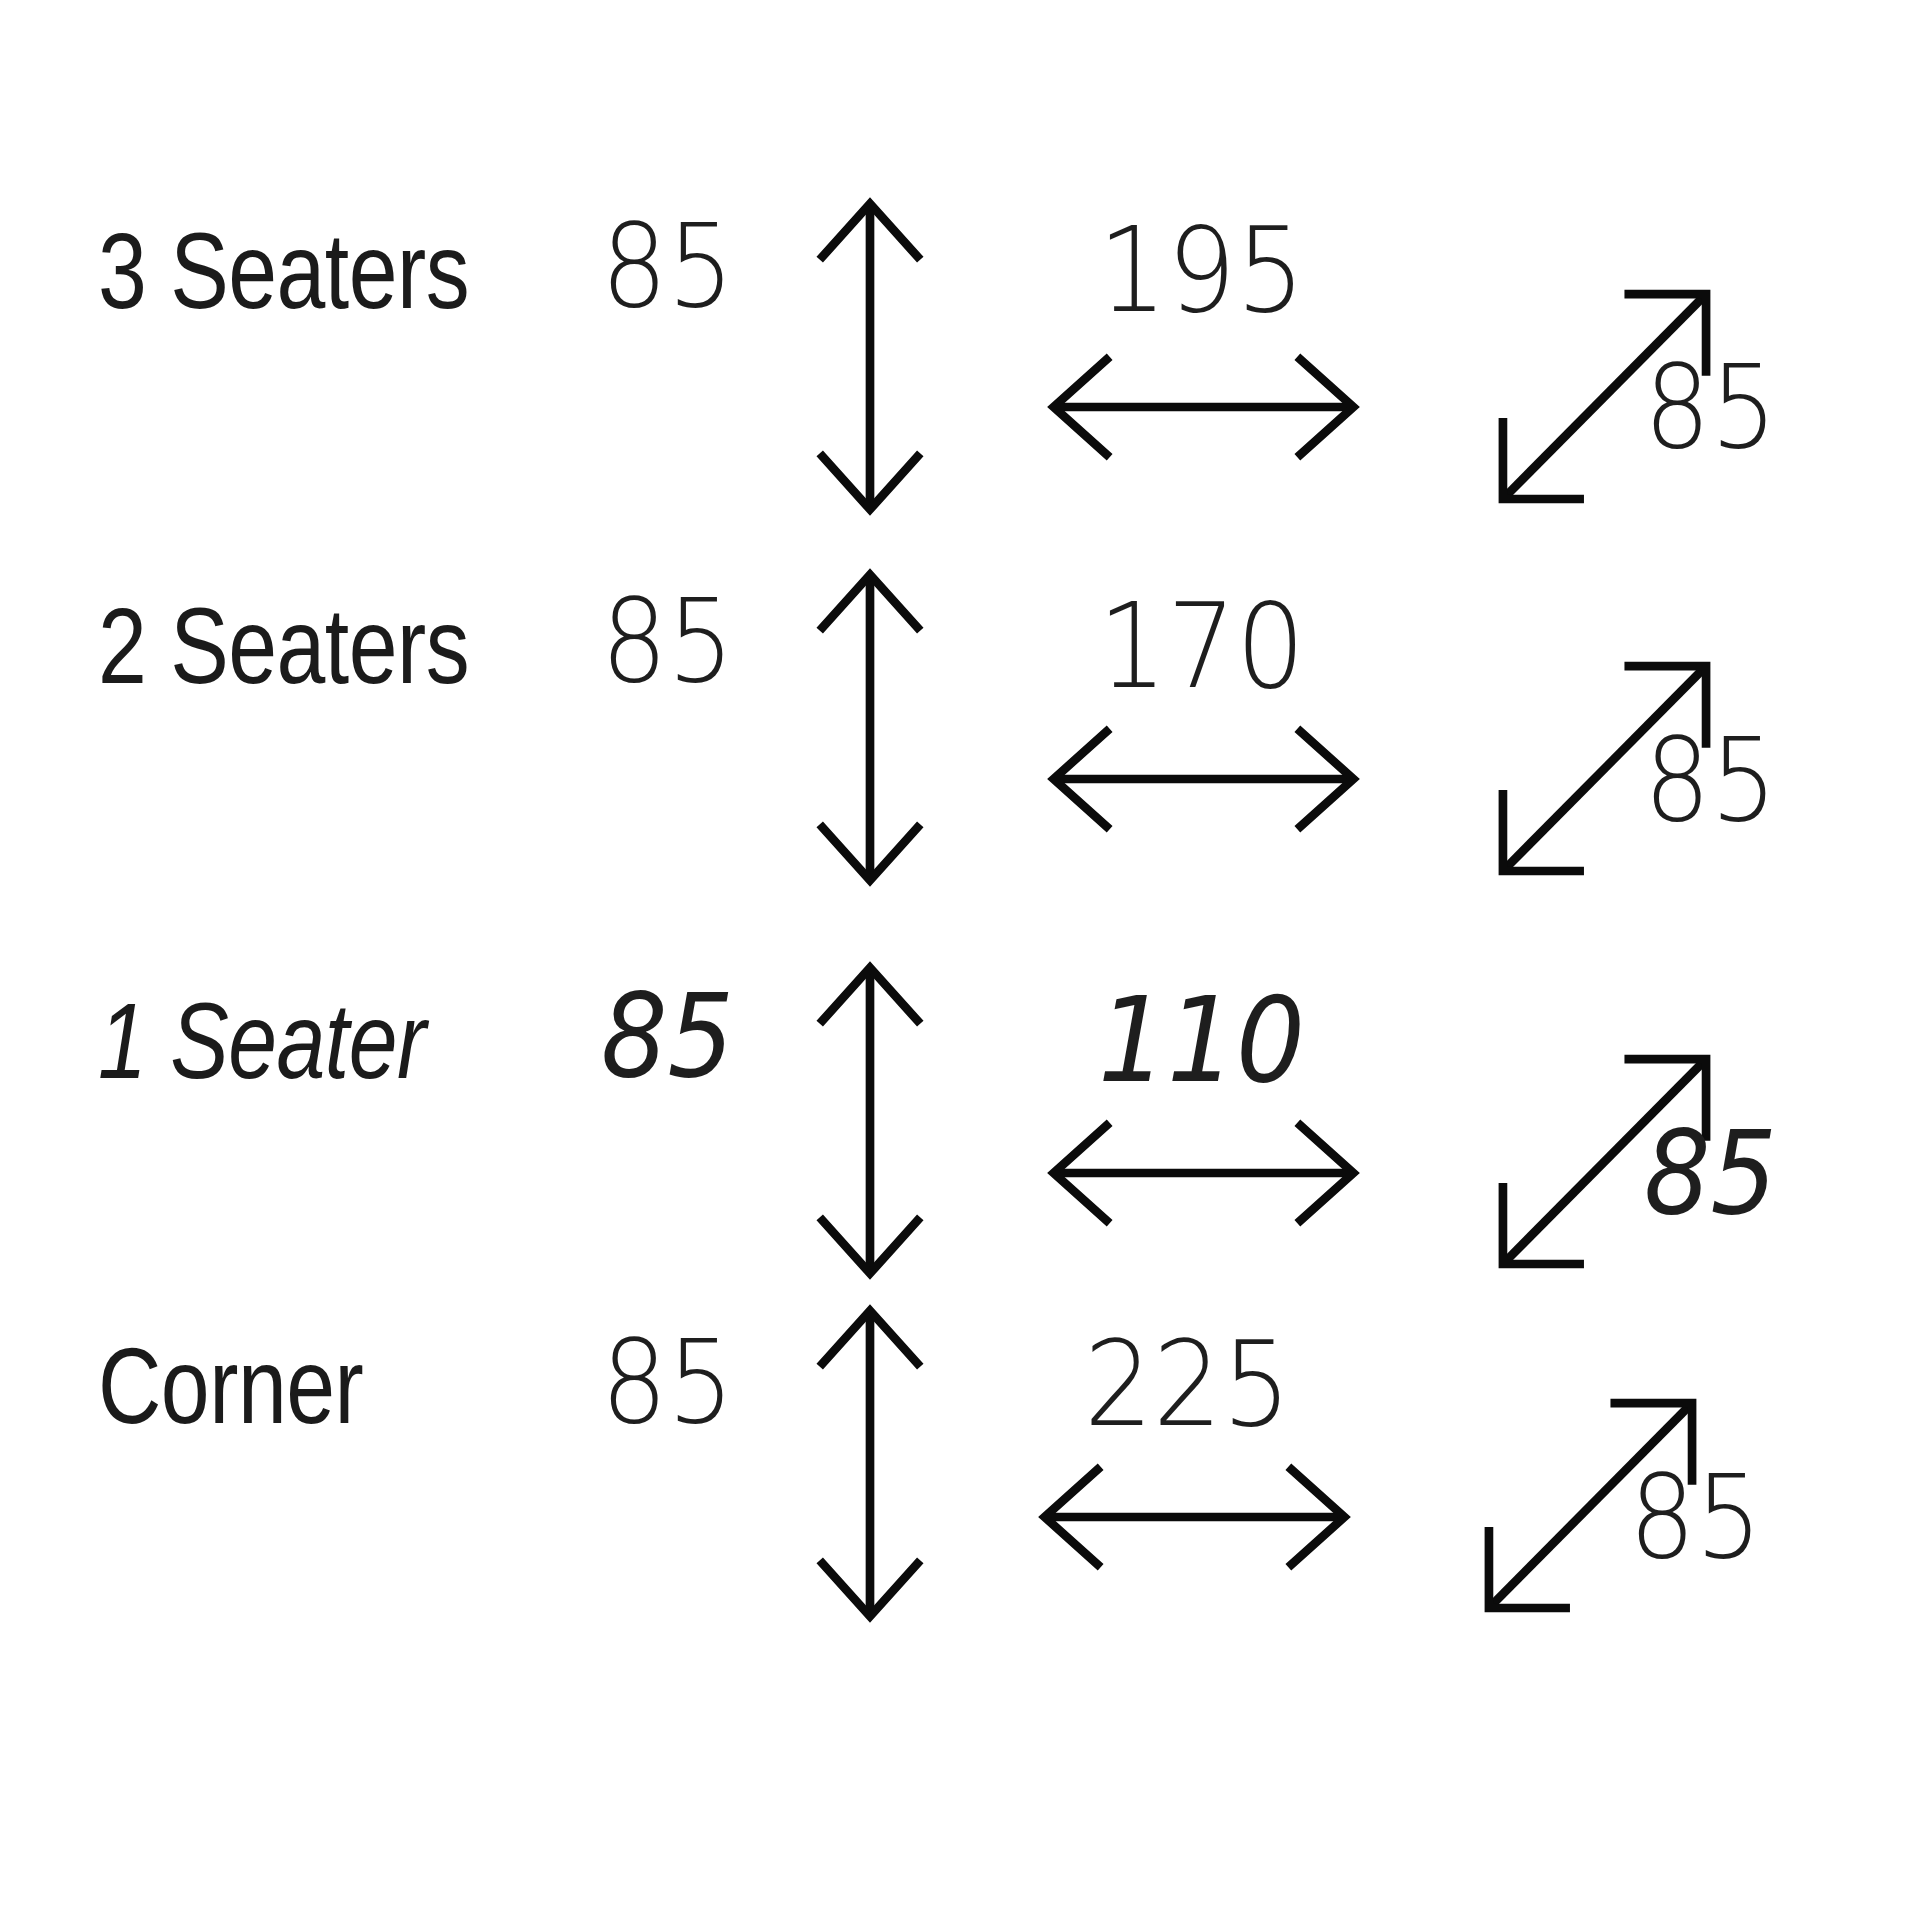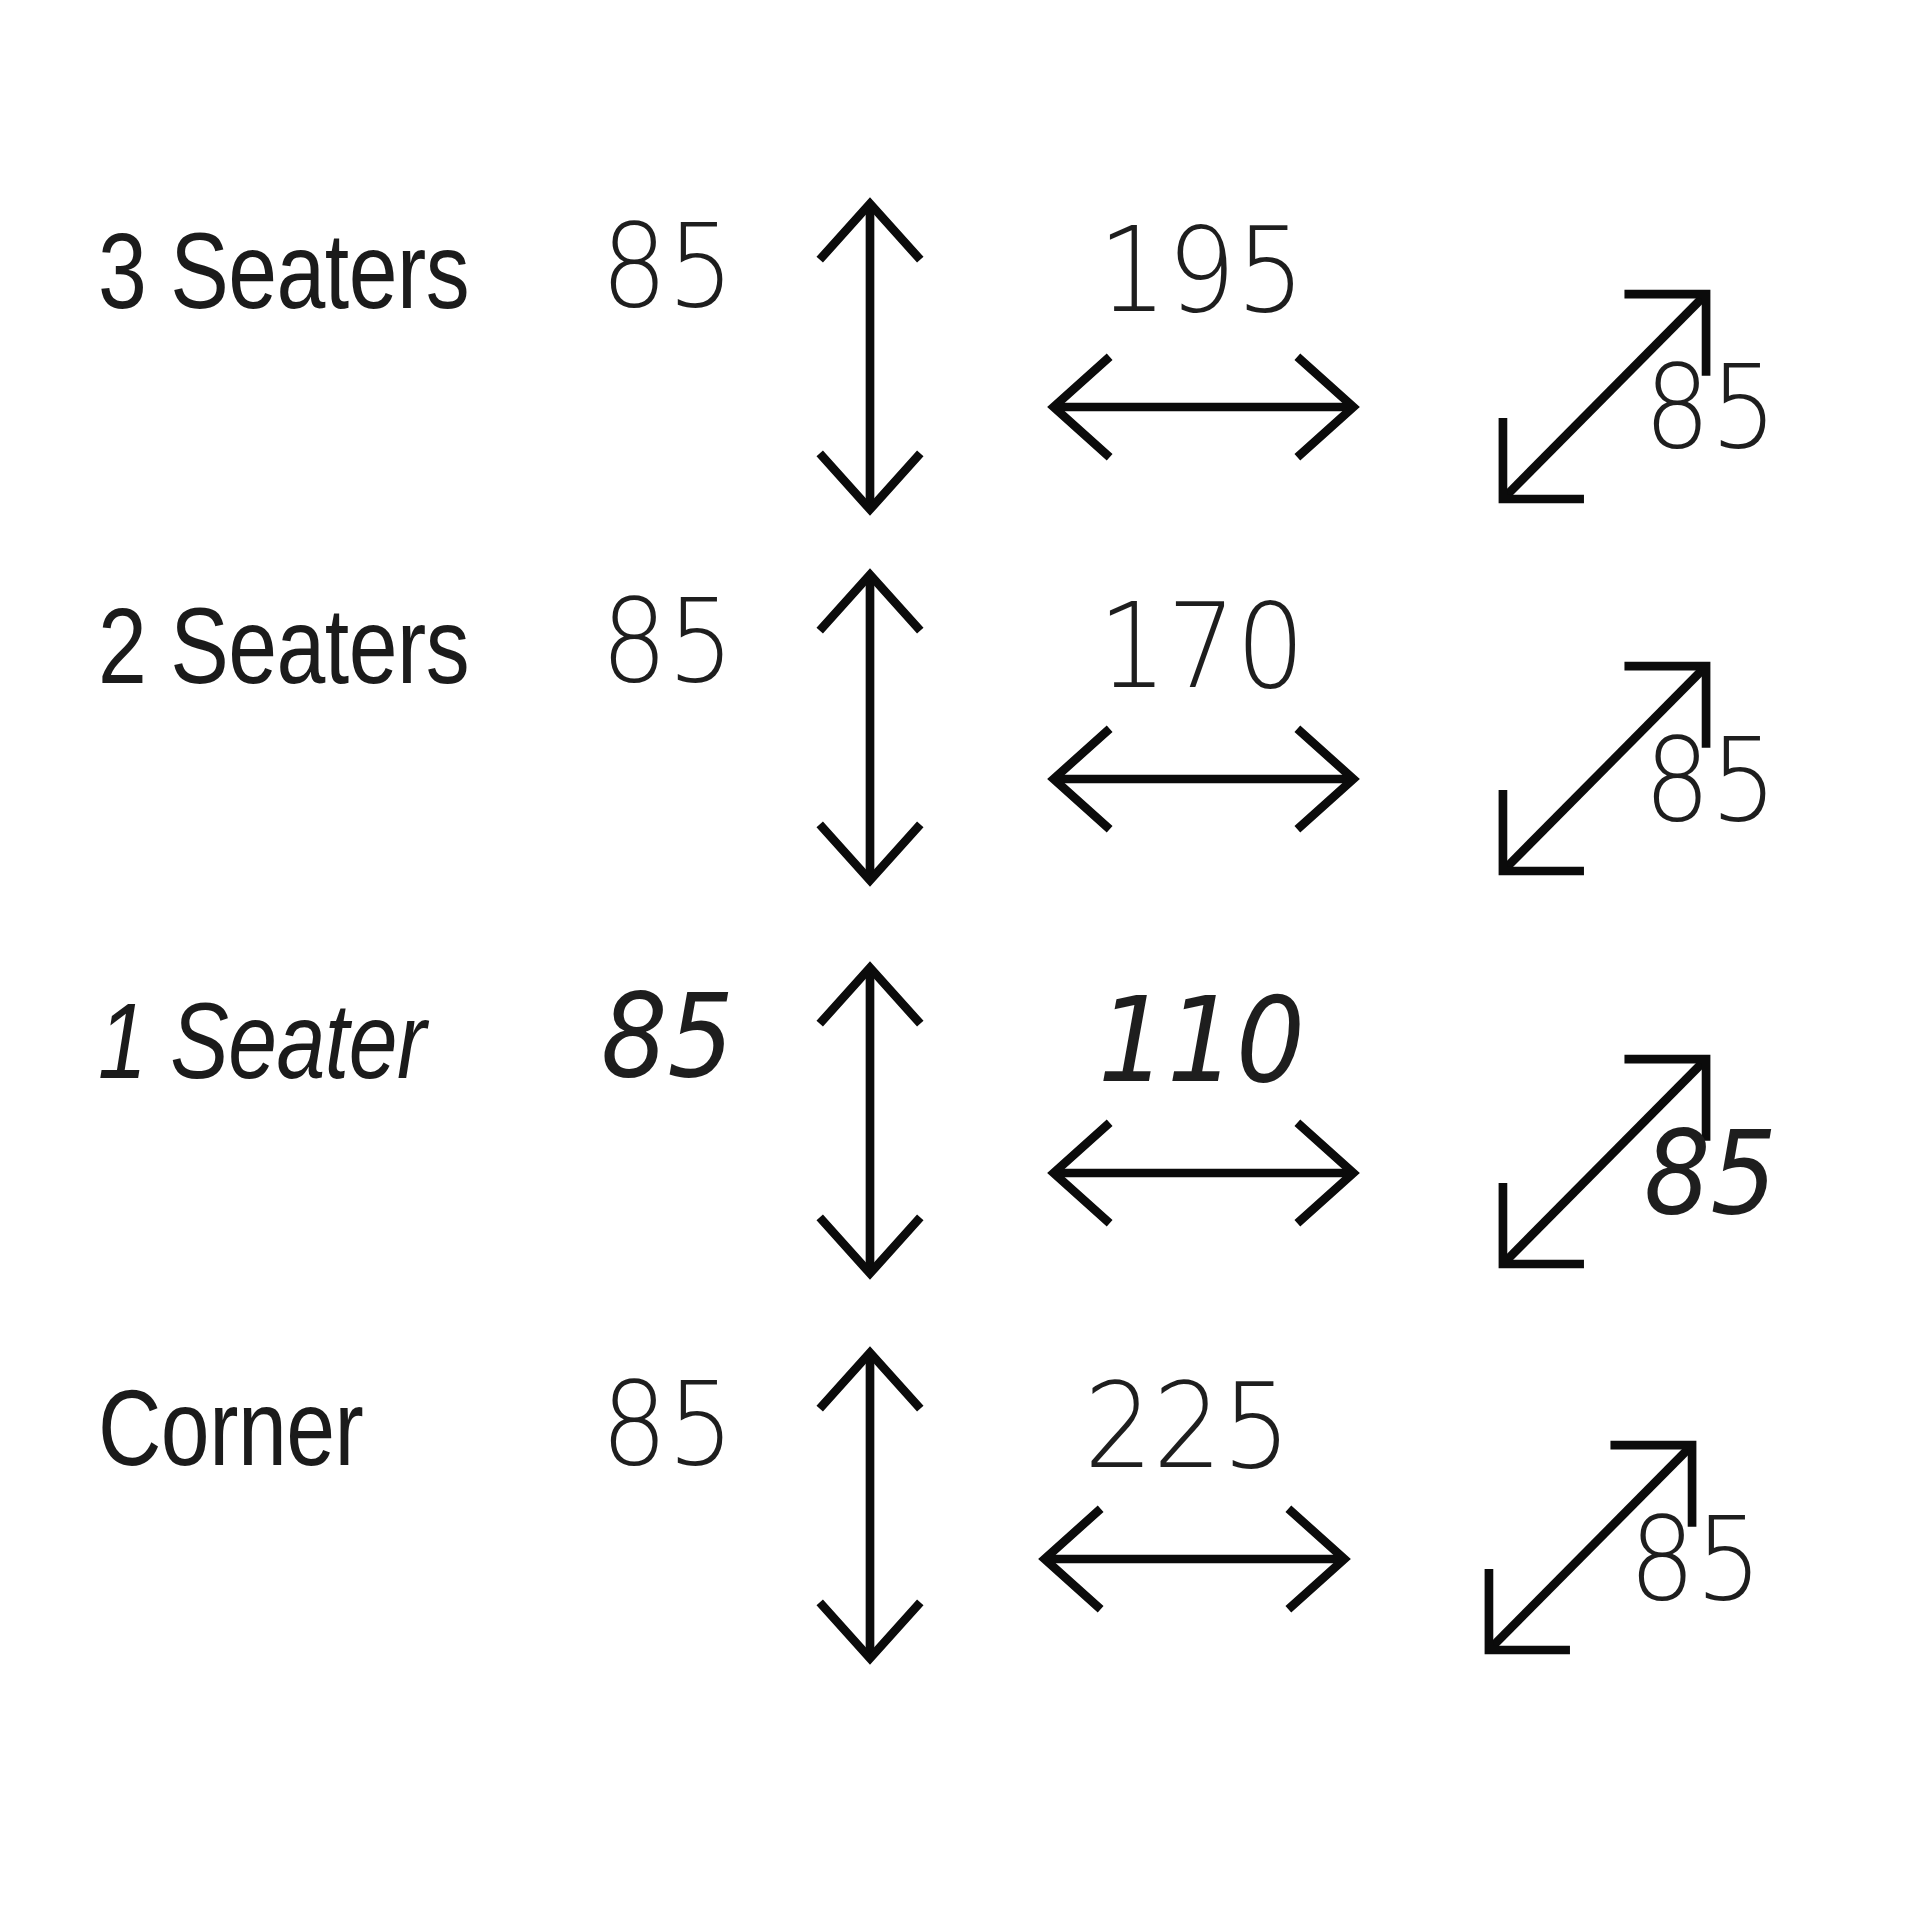--- a/index.html
+++ b/index.html
@@ -196,21 +196,21 @@
       <svg width="217" height="220" viewBox="0 0 375 380">
         <path class="stroke" d="M12 368 L363 14"></path>
         <path class="stroke" d="M222 14 L363 14 L363 155"></path>
         <path class="stroke" d="M12 228 L12 368 L152 368"></path>
       </svg>
     </div>
 
     <div class="diag-val" style="left:1644px; top:601px;">85</div>
   </div>
 
-  <div class="row" style="top:714px;">
+  <div class="row" style="top:672px;">
 
     <div class="label" style="top:661px;">Corner</div>
 
     <div class="depth-val" style="top:652px;">85</div>
 
     <div class="arrow-v" style="left:815px; top:634px;">
       <svg width="110" height="315" viewBox="0 0 190 545">
         <path class="stroke" d="M95 8 L95 537"></path>
         <path class="stroke" d="M8 105 L95 8 L182 105"></path>
         <path class="stroke" d="M8 440 L95 537 L182 440"></path>

